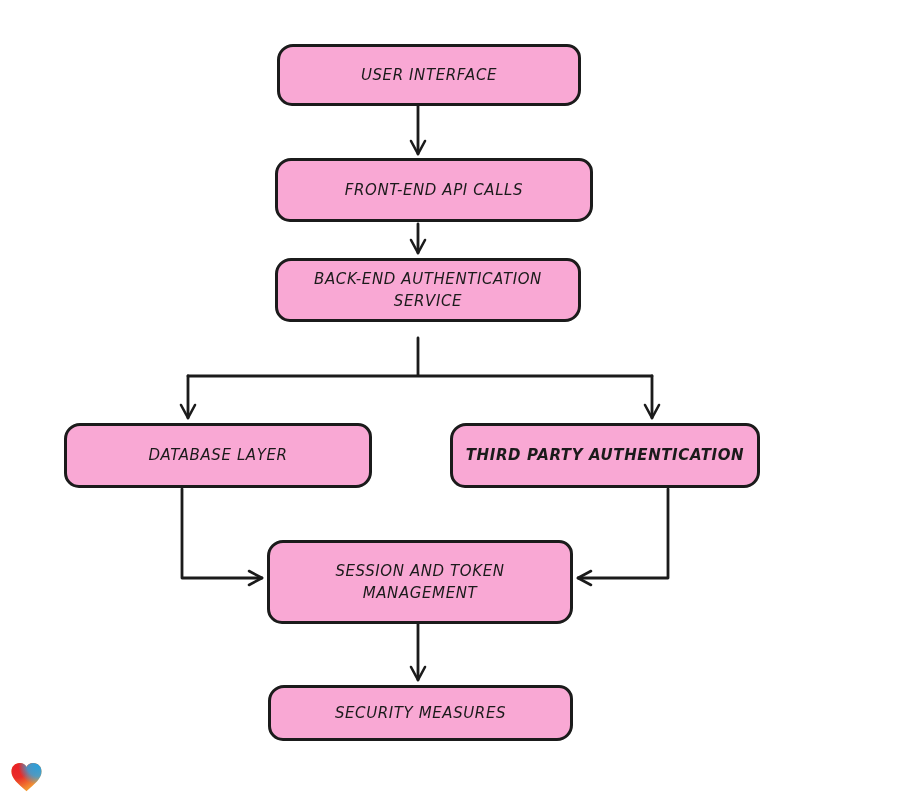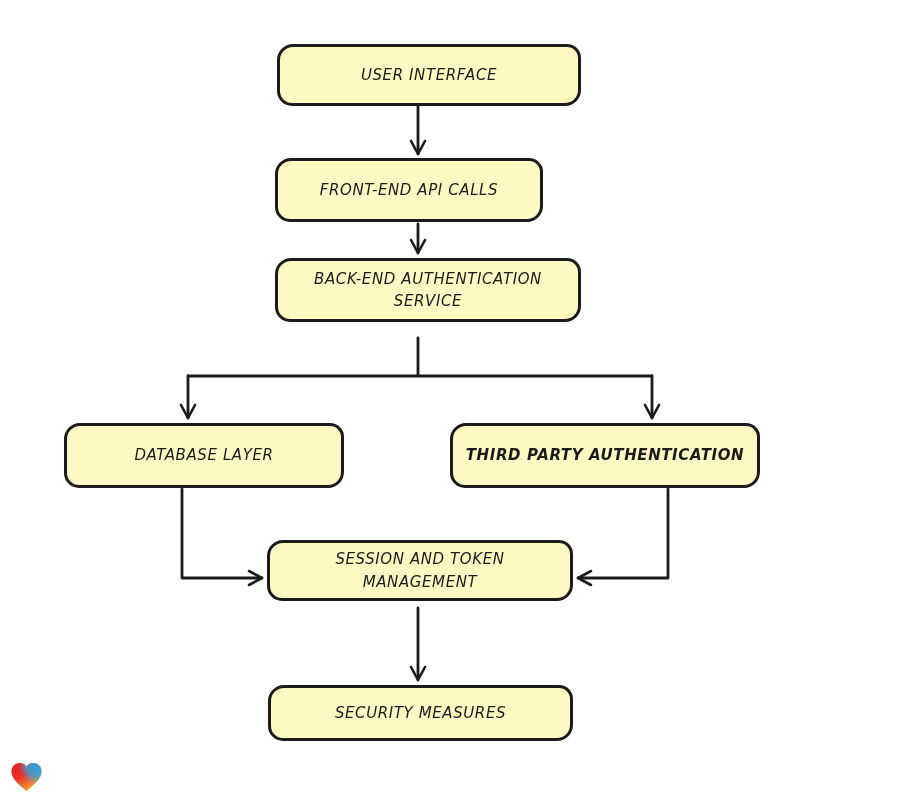--- a/index.html
+++ b/index.html
@@ -24,40 +24,40 @@
     height: 810px;
     pointer-events: none;
   }
   .node {
     position: absolute;
     box-sizing: border-box;
     display: flex;
     align-items: center;
     justify-content: center;
     text-align: center;
-    background: #fef9c3;
+    background: #f9a8d4;
     border: 3px solid #1b1b1b;
     border-radius: 16px 14px 16px 15px;
     z-index: 2;
   }
   .node .label {
     font-size: 15px;
     font-style: italic;
     letter-spacing: 0.6px;
     line-height: 1.5;
     color: #1b1b1b;
     padding: 0 8px;
   }
   
   #n-user-interface   { left: 277px; top: 44px;  width: 304px; height: 62px; }
-  #n-frontend-api     { left: 275px; top: 158px; width: 268px; height: 64px; }
+  #n-frontend-api     { left: 275px; top: 158px; width: 318px; height: 64px; }
   #n-backend-auth     { left: 275px; top: 258px; width: 306px; height: 64px; }
-  #n-database-layer   { left: 64px;  top: 423px; width: 280px; height: 65px; }
+  #n-database-layer   { left: 64px;  top: 423px; width: 308px; height: 65px; }
   #n-third-party-auth { left: 450px; top: 423px; width: 310px; height: 65px; font-weight: bold; }
-  #n-session-token    { left: 267px; top: 540px; width: 306px; height: 61px; }
+  #n-session-token    { left: 267px; top: 540px; width: 306px; height: 84px; }
   #n-security         { left: 268px; top: 685px; width: 305px; height: 56px; }
   
   #n-backend-auth .label  { max-width: 256px; }
   #n-session-token .label { max-width: 192px; }
 
   .logo {
     position: absolute;
     left: 9px;
     top: 760px;
     width: 35px;

